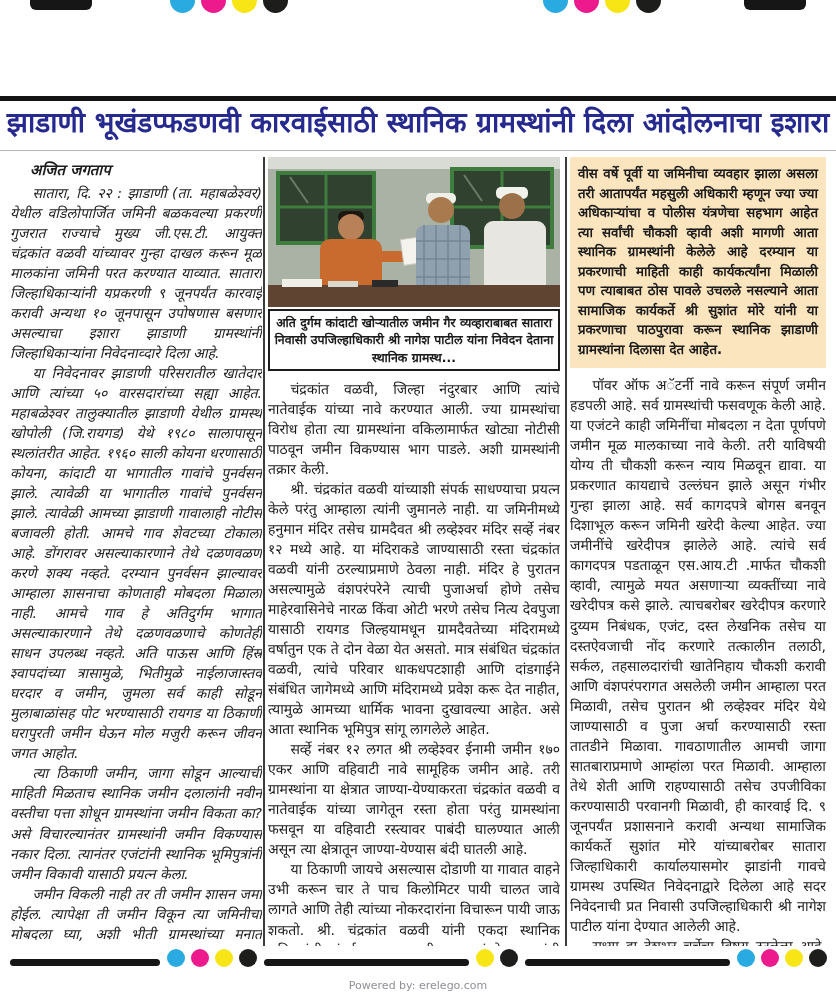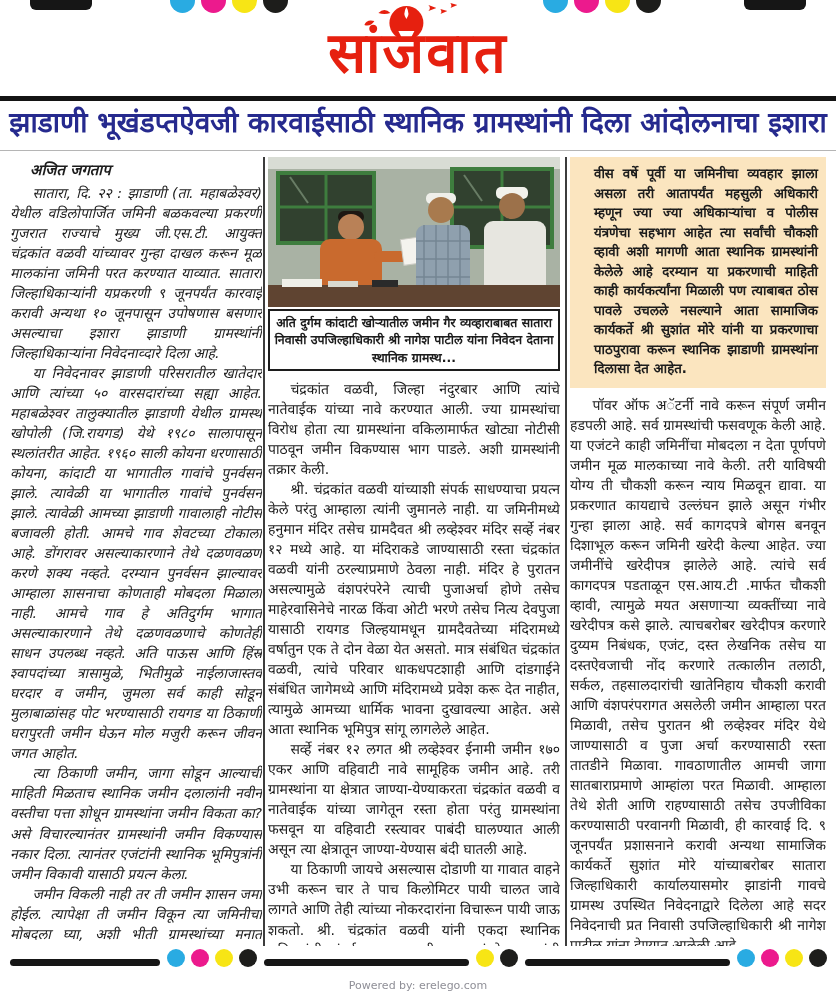--- a/index.html
+++ b/index.html
@@ -49,21 +49,21 @@
     text-indent:1.6em; margin:0;
   }
   
   .photo { width:292px; height:150px; display:block; }
   .caption {
     border:2px solid #1c1c1c; margin:2px 0 8px 0; padding:3px 0;
     font-weight:bold; font-size:12.4px; line-height:1.4; text-align:center;
   }
   
   .highlight {
-    padding:7px 8px 9px 24px; margin-bottom:7px;
+    padding:7px 8px 9px 8px; margin-bottom:7px;
     font-weight:bold; font-size:13.3px; line-height:1.47; text-align:justify;
   }
   
   .footer {
     position:absolute; left:0; right:0; bottom:3px;
     text-align:center; font-size:11px; line-height:1.35; color:#8f8f97;
   }
   .footer a { color:#8f8f97; text-decoration:none; }
 </style>
 </head>
@@ -75,38 +75,23 @@
   <div class="reg-top-dot c-cyan" style="left:170px;"></div>
   <div class="reg-top-dot c-mag" style="left:201px;"></div>
   <div class="reg-top-dot c-yel" style="left:232px;"></div>
   <div class="reg-top-dot c-blk" style="left:263px;"></div>
   <div class="reg-top-dot c-cyan" style="left:543px;"></div>
   <div class="reg-top-dot c-mag" style="left:574px;"></div>
   <div class="reg-top-dot c-yel" style="left:605px;"></div>
   <div class="reg-top-dot c-blk" style="left:636px;"></div>
   <div class="reg-corner-bar" style="right:30px; width:62px;"></div>
 
-  <div class="masthead">
-    <svg class="masthead-logo" width="120" height="42" viewBox="0 0 120 42">
-      <g fill="#e6200f">
-        <circle cx="58" cy="22" r="17"></circle>
-        <path d="M58 6 q4 7 0 12 q-4 -5 0 -12" fill="#ffffff"></path>
-        <path d="M50 30 h16 l-3 6 h-10 z" fill="#ffffff"></path>
-        <path d="M30 12 q6 -6 12 0 q-6 2 -12 0 z"></path>
-        <path d="M80 4 l8 3 l-8 3 q3 -3 0 -6 z"></path>
-        <path d="M92 8 l7 2 l-7 3 q2 -2 0 -5 z"></path>
-        <path d="M102 2 l7 2 l-7 3 q2 -2 0 -5 z"></path>
-        <path d="M26 20 q-8 -2 -10 4 q6 2 10 -4 z"></path>
-      </g>
-    </svg>
-    <div class="masthead-title" style="color:#e6200f;">सांजवात</div>
-  </div>
   <div class="masthead-rule"></div>
 
-  <div class="headline" style="color:#262a8e;">झाडाणी भूखंडप्तऐवजी कारवाईसाठी स्थानिक ग्रामस्थांनी दिला आंदोलनाचा इशारा</div>
+  <div class="headline" style="color:#262a8e;">झाडाणी भूखंडप्फडणवी कारवाईसाठी स्थानिक ग्रामस्थांनी दिला आंदोलनाचा इशारा</div>
   <div class="headline-rule"></div>
 
   <div class="col-rule rule-a"></div>
   <div class="col-rule rule-b"></div>
 
   <div class="col col1">
     <div class="byline">अजित जगताप</div>
     <p class="body">सातारा, दि. २२ : झाडाणी (ता. महाबळेश्वर) येथील वडिलोपार्जित जमिनी बळकवल्या प्रकरणी गुजरात राज्याचे मुख्य जी.एस.टी. आयुक्त चंद्रकांत वळवी यांच्यावर गुन्हा दाखल करून मूळ मालकांना जमिनी परत करण्यात याव्यात. सातारा जिल्हाधिकाऱ्यांनी यप्रकरणी ९ जूनपर्यंत कारवाई करावी अन्यथा १० जूनपासून उपोषणास बसणार असल्याचा इशारा झाडाणी ग्रामस्थांनी जिल्हाधिकाऱ्यांना निवेदनाव्दारे दिला आहे.</p>
     <p class="body">या निवेदनावर झाडाणी परिसरातील खातेदार आणि त्यांच्या ५० वारसदारांच्या सह्या आहेत. महाबळेश्वर तालुक्यातील झाडाणी येथील ग्रामस्थ खोपोली (जि.रायगड) येथे १९८० सालापासून स्थलांतरीत आहेत. १९६० साली कोयना धरणासाठी कोयना, कांदाटी या भागातील गावांचे पुनर्वसन झाले. त्यावेळी या भागातील गावांचे पुनर्वसन झाले. त्यावेळी आमच्या झाडाणी गावालाही नोटीस बजावली होती. आमचे गाव शेवटच्या टोकाला आहे. डोंगरावर असल्याकारणाने तेथे दळणवळण करणे शक्य नव्हते. दरम्यान पुनर्वसन झाल्यावर आम्हाला शासनाचा कोणताही मोबदला मिळाला नाही. आमचे गाव हे अतिदुर्गम भागात असल्याकारणाने तेथे दळणवळणाचे कोणतेही साधन उपलब्ध नव्हते. अति पाऊस आणि हिंस्र श्वापदांच्या त्रासामुळे, भितीमुळे नाईलाजास्तव घरदार व जमीन, जुमला सर्व काही सोडून मुलाबाळांसह पोट भरण्यासाठी रायगड या ठिकाणी घरापुरती जमीन घेऊन मोल मजुरी करून जीवन जगत आहोत.</p>
     <p class="body">त्या ठिकाणी जमीन, जागा सोडून आल्याची माहिती मिळताच स्थानिक जमीन दलालांनी नवीन वस्तीचा पत्ता शोधून ग्रामस्थांना जमीन विकता का? असे विचारल्यानंतर ग्रामस्थांनी जमीन विकण्यास नकार दिला. त्यानंतर एजंटांनी स्थानिक भूमिपुत्रांनी जमीन विकावी यासाठी प्रयत्न केला.</p>

